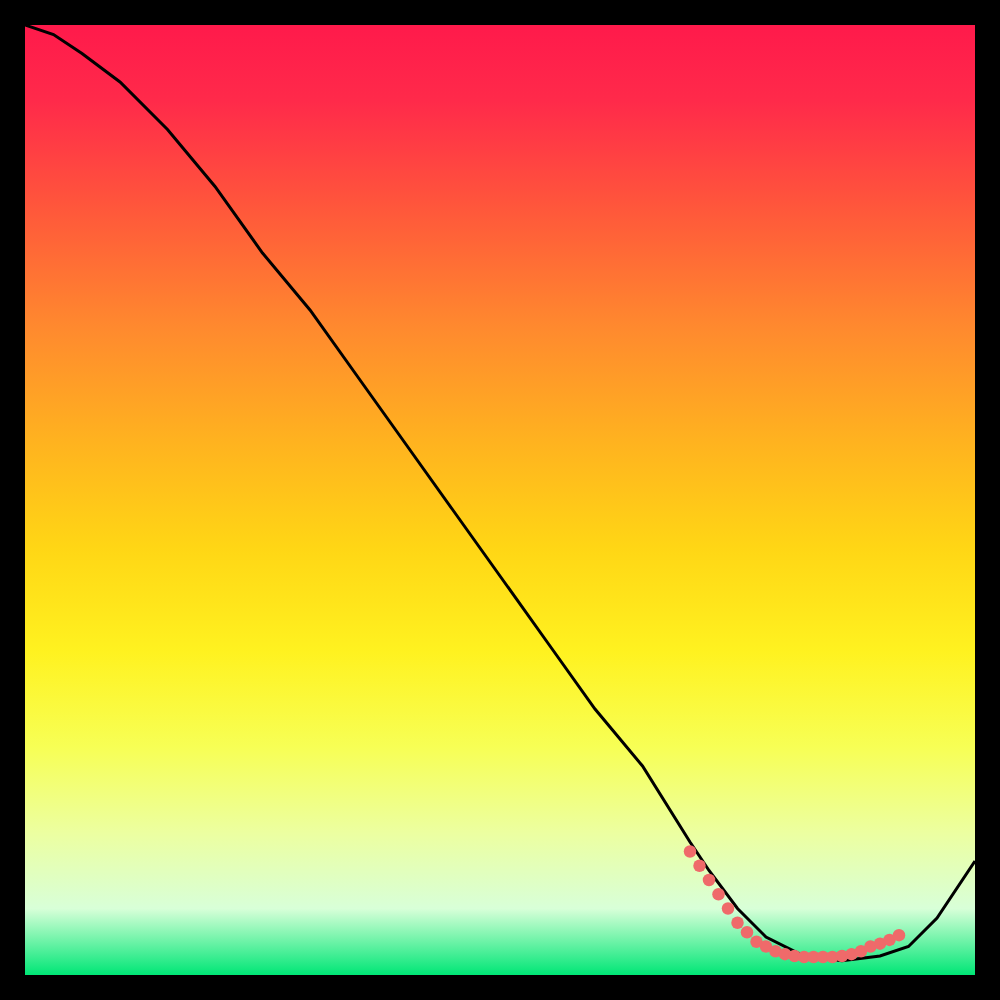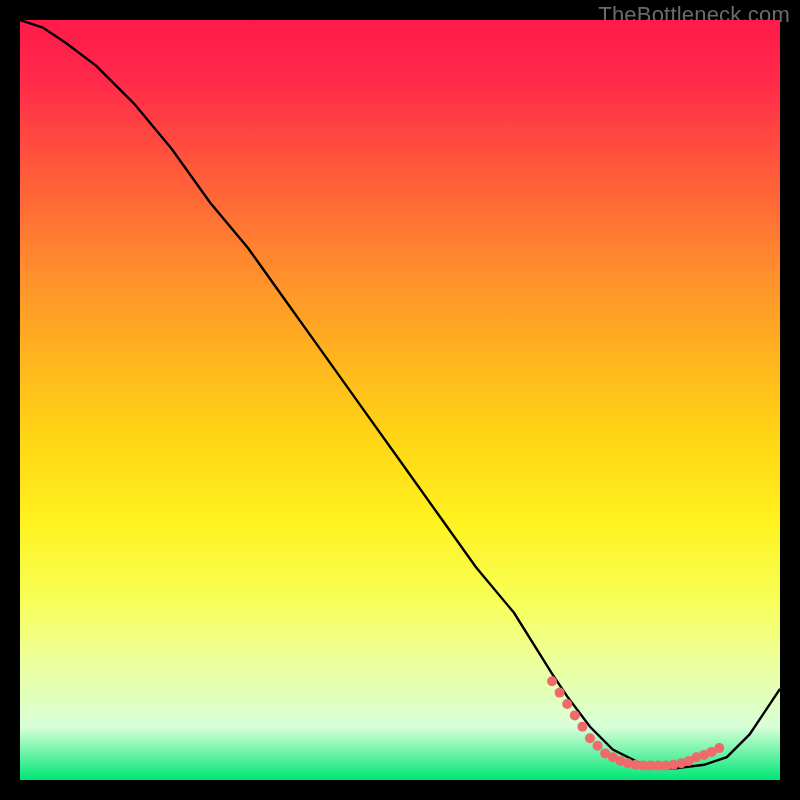--- a/index.html
+++ b/index.html
@@ -51,21 +51,20 @@
     left: 0;
     top: 0;
     width: 760px;
     height: 760px;
   }
 </style>
 </head>
 <body>
 
 <div class="frame">
-  <div class="watermark">TheBottleneck.com</div>
 
   <div class="plot">
     <svg class="curve" viewBox="0 0 760 760" preserveAspectRatio="none">
       <path id="main-curve" fill="none" stroke="#000" stroke-width="2.4" d="M0.0 0.0 L22.8 7.6 L45.6 22.8 L76.0 45.6 L114.0 83.6 L152.0 129.2 L190.0 182.4 L228.0 228.0 L266.0 281.2 L304.0 334.4 L342.0 387.6 L380.0 440.8 L418.0 494.0 L456.0 547.2 L494.0 592.8 L532.0 653.6 L547.2 676.4 L570.0 706.8 L592.8 729.6 L623.2 744.8 L653.6 748.6 L684.0 744.8 L706.8 737.2 L729.6 714.4 L760.0 668.8"></path>
       <g id="marker-group">
           <circle cx="532.0" cy="661.2" r="5" fill="#ef6a6a"></circle>
           <circle cx="539.6" cy="672.6" r="5" fill="#ef6a6a"></circle>
           <circle cx="547.2" cy="684.0" r="5" fill="#ef6a6a"></circle>
           <circle cx="554.8" cy="695.4" r="5" fill="#ef6a6a"></circle>
           <circle cx="562.4" cy="706.8" r="5" fill="#ef6a6a"></circle>

